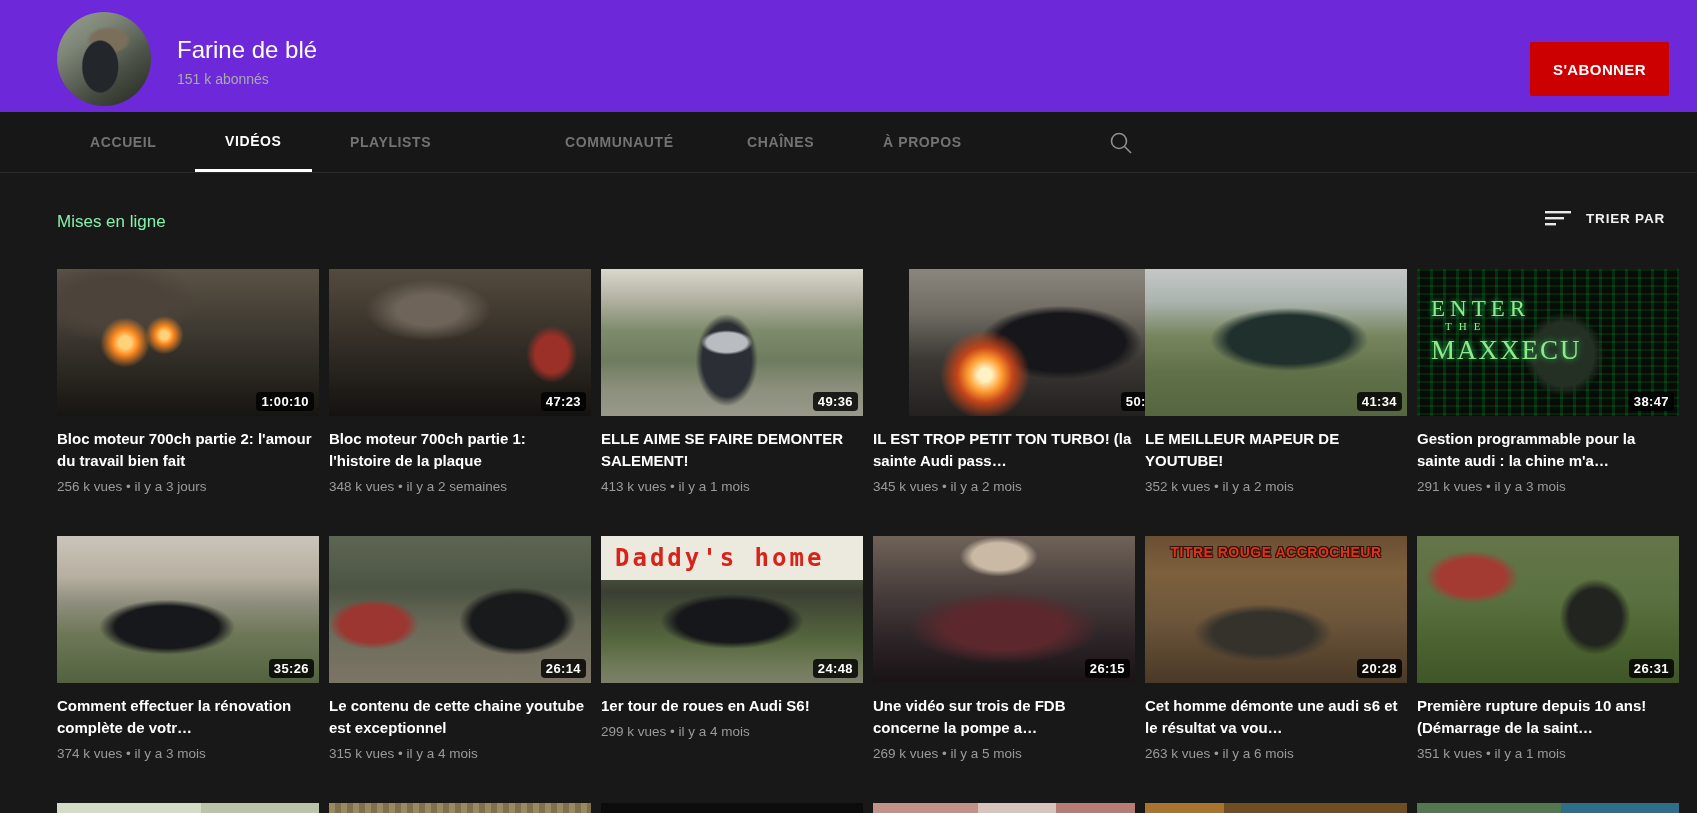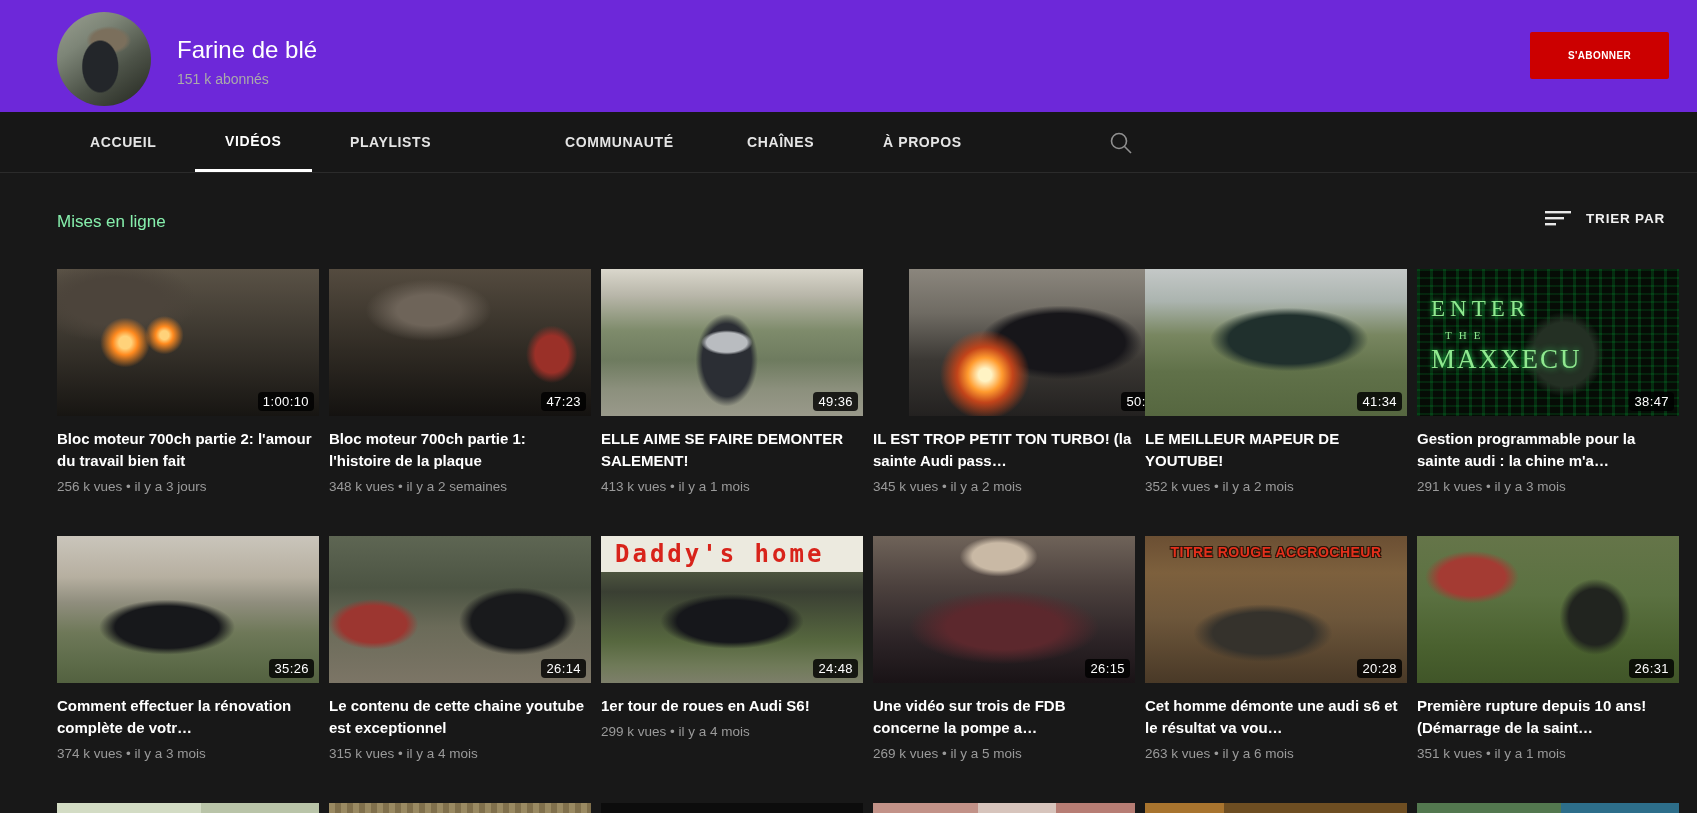--- a/index.html
+++ b/index.html
@@ -17,31 +17,31 @@
     position:absolute; left:57px; top:12px; width:94px; height:94px; border-radius:50%;
     background:
       radial-gradient(ellipse 32% 46% at 46% 58%, #23262a 0 58%, rgba(0,0,0,0) 62%),
       radial-gradient(ellipse 40% 25% at 55% 30%, #7b6f5c 0 45%, rgba(0,0,0,0) 60%),
       linear-gradient(145deg,#9aa091 0%,#7d8577 30%,#4d5348 62%,#23261f 100%);
     cursor:pointer;
   }
   .channel-name { position:absolute; left:177px; top:36px; font-size:24px; font-weight:400; color:#fff; }
   .channel-subs { position:absolute; left:177px; top:71px; font-size:14px; color:#aaaaaa; }
   .subscribe-btn {
-    position:absolute; left:1530px; top:32px; width:139px; height:47px;
+    position:absolute; left:1530px; top:42px; width:139px; height:54px;
     background:#cc0000; color:#fff; border:none; border-radius:2px;
-    font-family:inherit; font-size:10px; font-weight:700; letter-spacing:.4px; cursor:pointer;
+    font-family:inherit; font-size:15px; font-weight:700; letter-spacing:.4px; cursor:pointer;
   }
 
   
   .tabbar { position:relative; height:61px; background:#171717; border-bottom:1px solid #2b2b2b; }
   .tab {
     position:absolute; top:0; height:60px; display:flex; align-items:center;
     padding:0 30px; font-size:14px; font-weight:700; letter-spacing:.6px;
-    color:#e5e5e5; cursor:pointer; white-space:nowrap;
+    color:#737373; cursor:pointer; white-space:nowrap;
   }
   .tab.active { color:#ffffff; border-bottom:3px solid #ffffff; }
   .tab-1 { left:60px; }  .tab-2 { left:195px; } .tab-3 { left:320px; }
   .tab-4 { left:535px; } .tab-5 { left:717px; } .tab-6 { left:853px; }
   .tab-search { position:absolute; left:1108px; top:18px; width:26px; height:26px; cursor:pointer; }
 
   
   .section-title { position:absolute; left:57px; top:212px; font-size:17px; font-weight:400; color:#86efac; }
   .sort-control {
     position:absolute; right:32px; top:209px; display:flex; align-items:center; gap:14px;
@@ -51,21 +51,21 @@
 
   
   .grid {
     position:absolute; left:57px; top:269px;
     display:grid; grid-template-columns:repeat(6,262px); column-gap:10px; row-gap:42px;
   }
   .card { width:262px; cursor:pointer; }
   .thumb { position:relative; width:262px; height:147px; background:#333; overflow:hidden; }
   .duration {
     position:absolute; right:5px; bottom:5px; background:rgba(0,0,0,.82); color:#fff;
-    font-size:13px; font-weight:400; letter-spacing:.4px; padding:2px 5px; border-radius:4px;
+    font-size:13px; font-weight:700; letter-spacing:.4px; padding:2px 5px; border-radius:4px;
   }
   .title {
     margin-top:12px; font-size:15px; font-weight:700; line-height:22px; color:#ffffff;
     max-height:44px; overflow:hidden;
   }
   .meta { margin-top:7px; font-size:13.5px; color:#9a9a9a; }
 
   
   .t1 { background:
     radial-gradient(circle at 26% 50%, #ffd27a 0 3%, #ff8a1f 6%, rgba(255,130,25,0) 12%),
@@ -117,24 +117,24 @@
     radial-gradient(ellipse 20% 38% at 68% 55%, #21241f 0 50%, rgba(0,0,0,0) 68%),
     linear-gradient(180deg,#657549 0%,#5b7141 40%,#4a612f 75%,#405528 100%); }
 
   
   .matrix-text {
     position:absolute; left:14px; top:28px; display:flex; flex-direction:column;
     font-family:"Liberation Serif","DejaVu Serif",serif; color:#8fe98f;
     text-shadow:0 0 6px rgba(60,255,110,.8); line-height:1;
   }
   .mx1 { font-size:23px; letter-spacing:5px; }
-  .mx2 { font-size:11px; letter-spacing:7px; margin:10px 0 5px 14px; }
+  .mx2 { font-size:11px; letter-spacing:7px; margin:1px 0 5px 14px; }
   .mx3 { font-size:27px; letter-spacing:2px; }
   .daddy-strip {
-    position:absolute; left:0; top:0; width:100%; height:36px; background:#eceadf;
+    position:absolute; left:0; top:0; width:100%; height:44px; background:#eceadf;
     display:flex; align-items:center; padding-left:14px;
   }
   .daddy-strip span {
     font-family:"DejaVu Sans Mono","Liberation Mono",monospace;
     color:#d8231a; font-size:24px; font-weight:700; letter-spacing:3px;
   }
   .titre-rouge {
     position:absolute; left:0; top:8px; width:100%; text-align:center;
     color:#e3301c; font-size:14px; font-weight:700; letter-spacing:.5px;
     text-shadow:1px 1px 0 #2a1508, -1px 1px 0 #2a1508, 1px -1px 0 #2a1508, -1px -1px 0 #2a1508;

